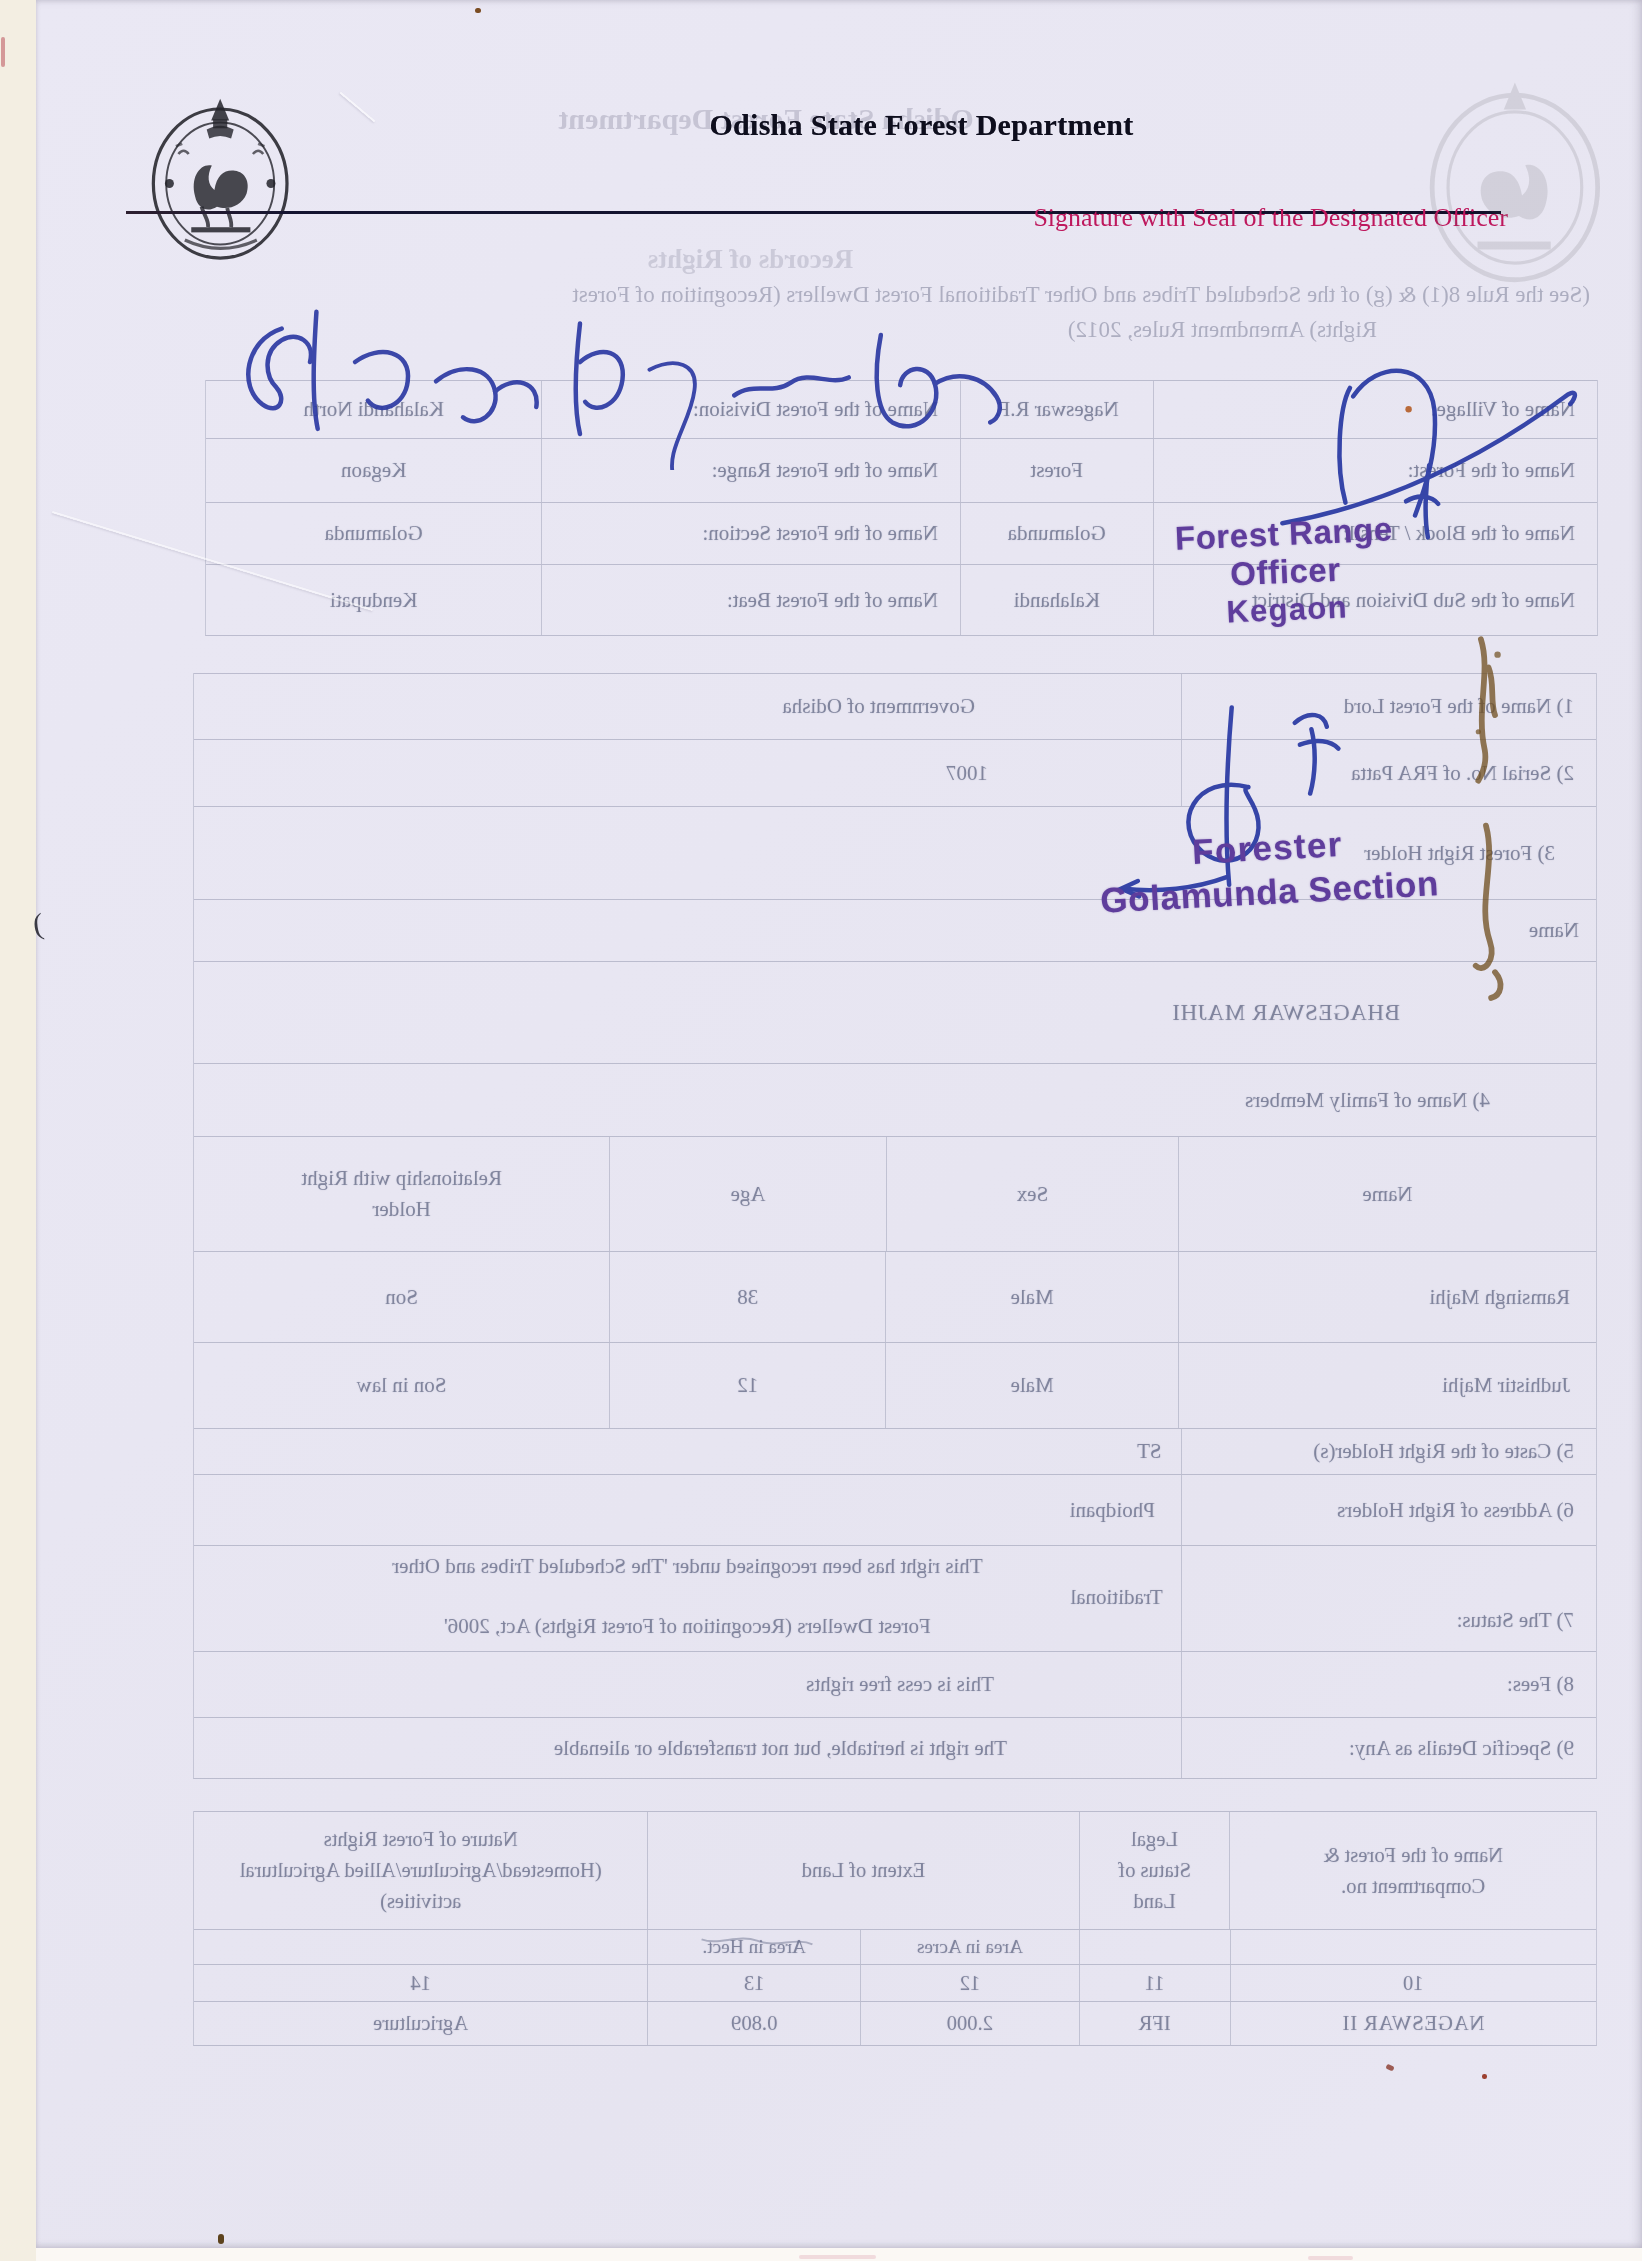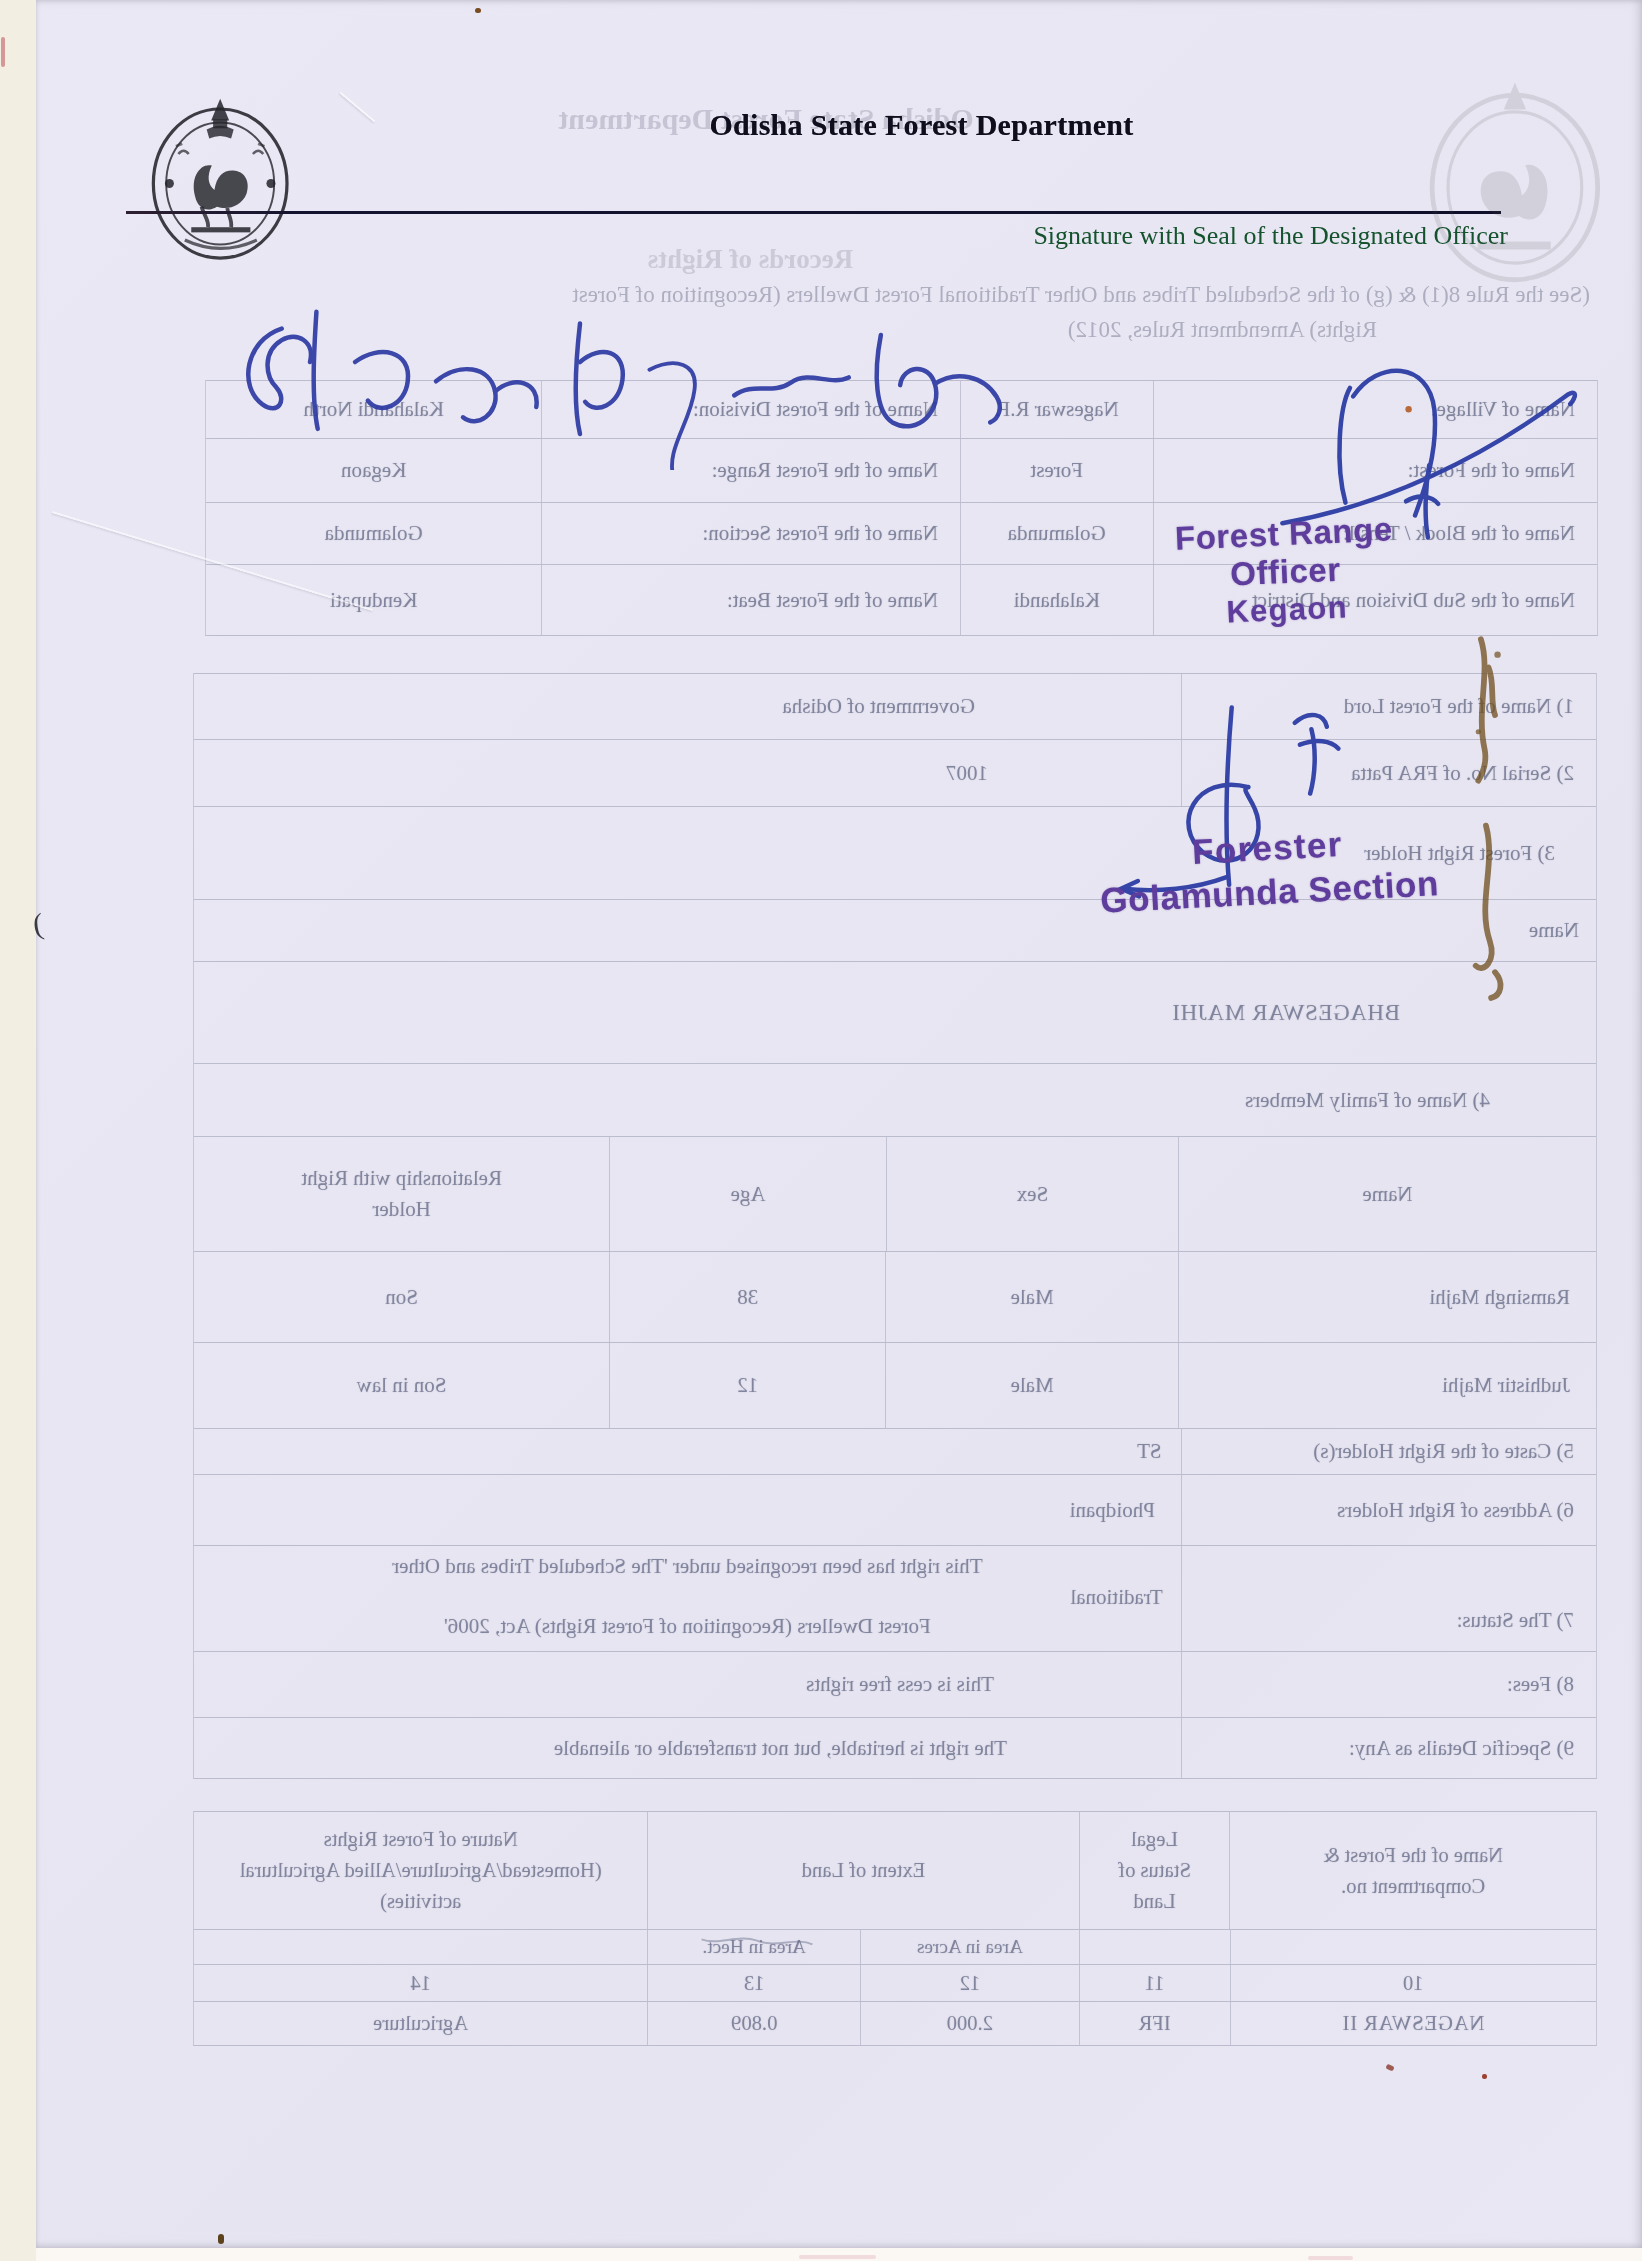--- a/index.html
+++ b/index.html
@@ -21,22 +21,22 @@
   .speck{border-radius:50%;}
 
   
   .doc-title{
     left:664px;top:108px;width:515px;text-align:center;
     font-size:30px;font-weight:bold;color:#0e0e1d;letter-spacing:0.3px;
     text-shadow:0 0 0.6px rgba(20,20,40,.6);
   }
   .head-rule{left:126px;top:211px;width:1375px;height:3.2px;background:linear-gradient(90deg,#2e2030,#141430 12%,#10102a);}
   .doc-subtitle{
-    left:741px;top:221px;width:767px;text-align:right;
-    font-size:26px;color:#14532d;
+    left:741px;top:203px;width:767px;text-align:right;
+    font-size:26px;color:#be185d;
   }
 
   
   .mirror{transform:scaleX(-1);}
   .bleed-title{
     left:502px;top:102px;width:528px;text-align:center;
     font-size:30px;font-weight:bold;color:rgba(58,60,90,.20);
   }
   .bleed-records{
     left:628px;top:244px;width:245px;text-align:center;

